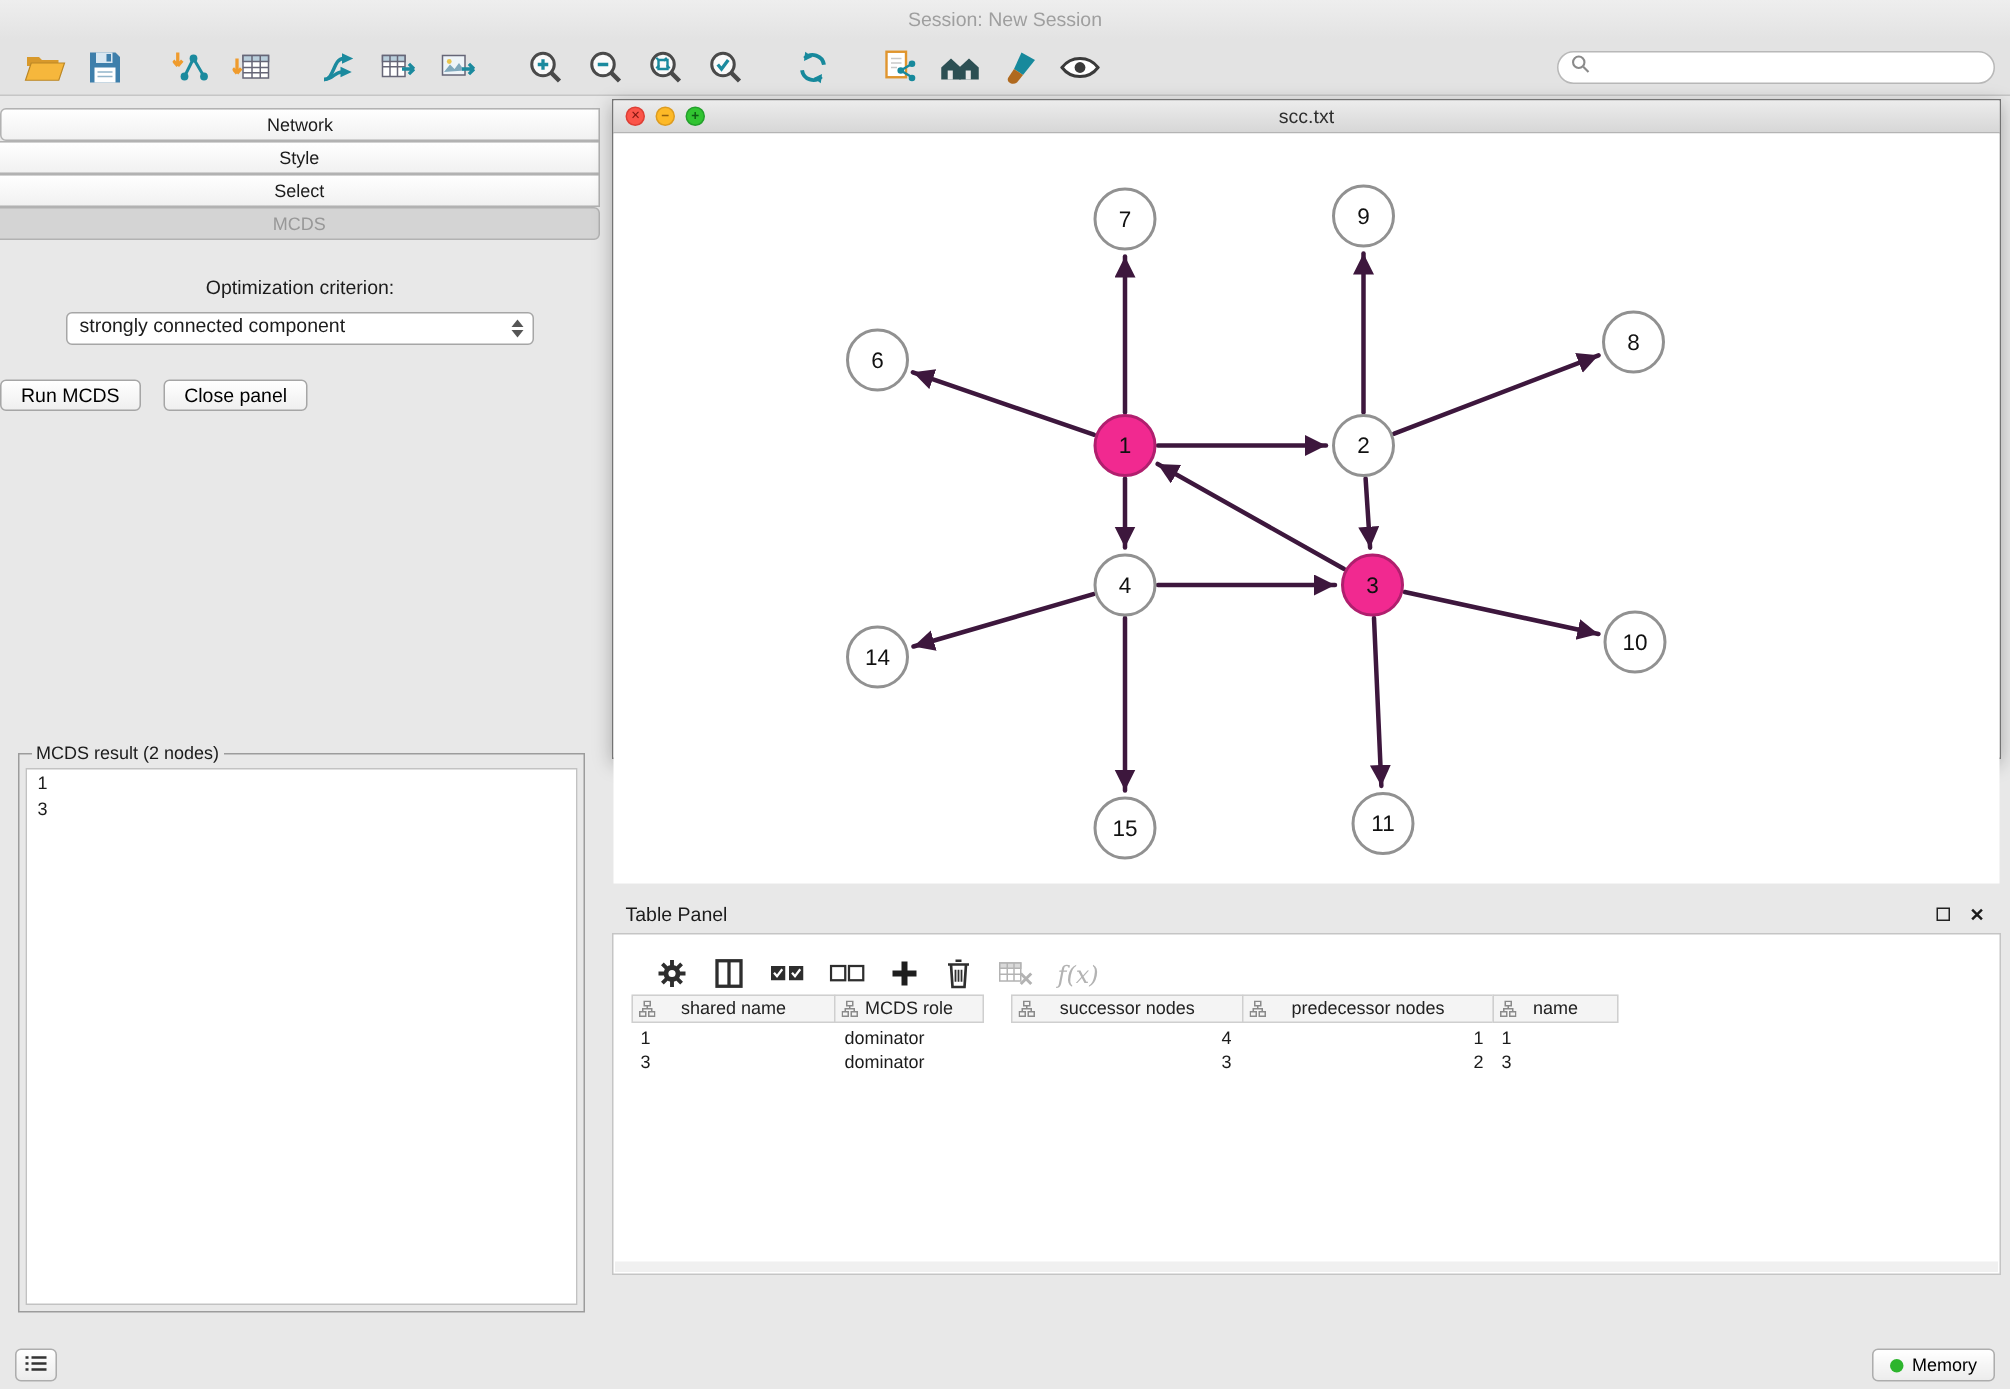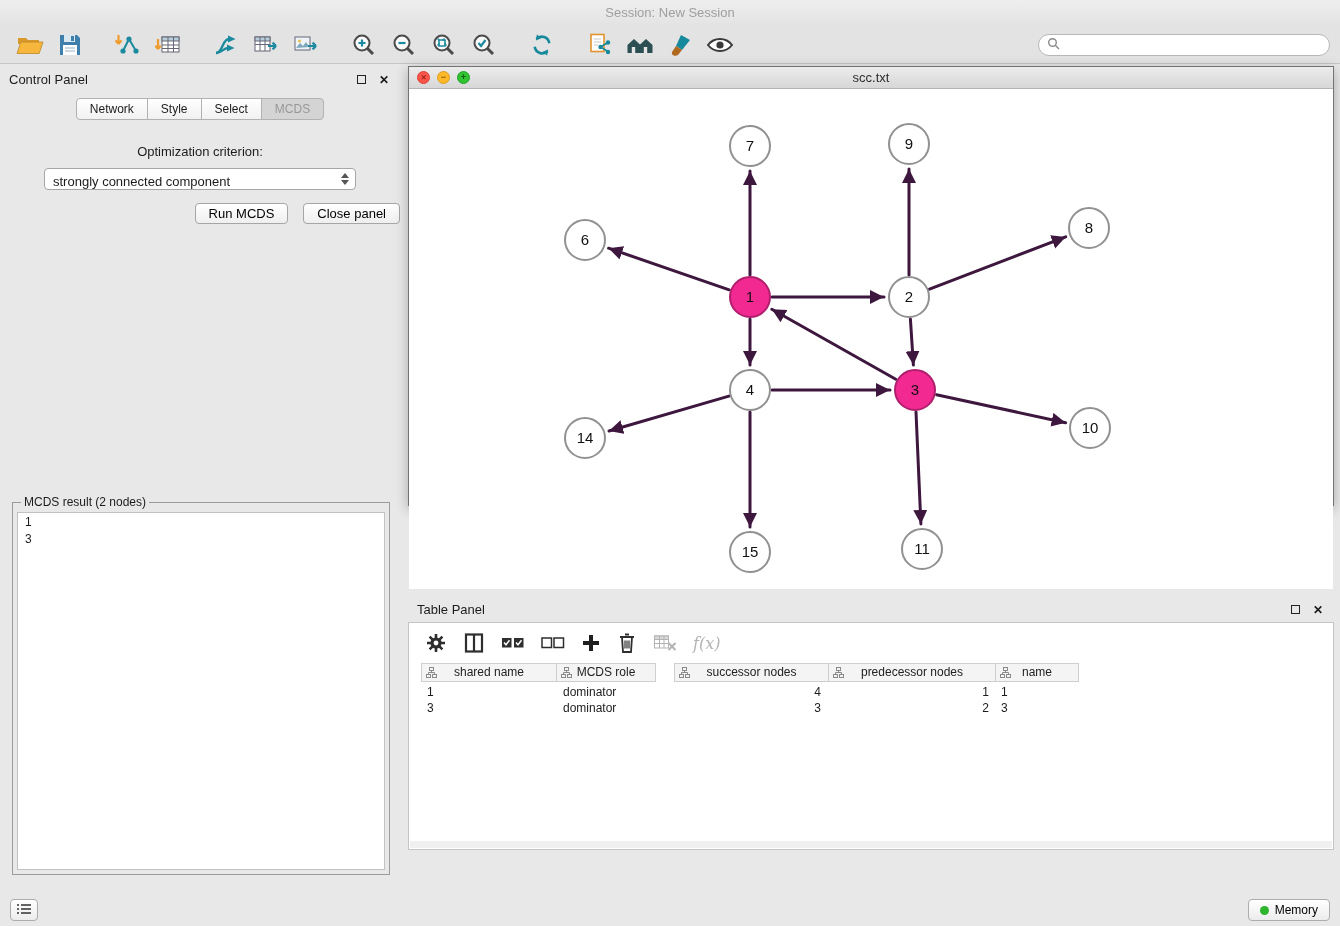--- a/index.html
+++ b/index.html
@@ -23,28 +23,28 @@
   .float-glyph{width:9px;height:9px;border:1.5px solid #222;display:inline-block;}
   .close-glyph::before{content:'\2715';font-size:12px;font-weight:bold;color:#1a1a1a;}
   .tabs-row{display:flex;justify-content:center;}
   .tab-btn{font-size:12px;padding:3px 13px;background:linear-gradient(#ffffff,#f1f1f1);border:1px solid #b2b2b2;margin-left:-1px;color:#1c1c1c;}
   .tab-btn:first-child{margin-left:0;border-radius:4px 0 0 4px;}
   .tab-btn:last-child{border-radius:0 4px 4px 0;}
   .tab-btn.active{background:#d4d4d4;color:#989898;}
 
   
   .control-panel{position:absolute;left:0;top:66px;width:400px;height:820px;}
-  .cp-tabs{margin-top:6px;}
+  .cp-tabs{margin-top:6px;flex-direction:column;}
   .opt-label{text-align:center;font-size:13px;margin-top:24px;}
-  .criterion-select{width:312px;height:22px;margin:9px auto 0;background:#fff;border:1px solid #a6a6a6;border-radius:4px;font-size:13px;display:flex;align-items:flex-end;padding:0 20px 0 8px;position:relative;}
+  .criterion-select{width:312px;height:22px;margin:9px auto 0;background:#fff;border:1px solid #a6a6a6;border-radius:4px;font-size:13px;display:flex;align-items:flex-start;padding:0 20px 0 8px;position:relative;}
   .sel-arrows{position:absolute;right:6px;top:4px;display:flex;flex-direction:column;gap:2px;}
   .sel-arrows i{width:0;height:0;border-left:4px solid transparent;border-right:4px solid transparent;display:block;}
   .sel-arrows .up{border-bottom:5px solid #555;}
   .sel-arrows .down{border-top:5px solid #555;}
-  .cp-buttons{display:flex;justify-content:flex-end;gap:15px;margin-top:13px;}
+  .cp-buttons{display:flex;justify-content:flex-start;gap:15px;margin-top:23px;}
   .cp-btn{font-size:13px;padding:2px 13px;background:linear-gradient(#fff,#efefef);border:1px solid #a6a6a6;border-radius:4px;}
   .result-fieldset{position:absolute;left:12px;right:10px;top:429px;bottom:11px;border:1px solid #9c9c9c;padding:3px 4px 4px;display:flex;flex-direction:column;}
   .result-fieldset legend{font-size:12px;margin-left:4px;padding:0 3px;}
   .result-box{flex:1;background:#fff;border:1px solid #c2c2c2;font-size:12px;line-height:17px;padding:1px 7px;overflow:hidden;}
 
   
   .network-window{position:absolute;left:408px;top:66px;width:926px;height:440px;background:#fff;border:1px solid #737373;box-shadow:0 3px 12px rgba(0,0,0,0.28);}
   .nw-titlebar{height:22px;background:linear-gradient(#ececec,#d7d7d7);border-bottom:1px solid #b4b4b4;position:relative;display:flex;align-items:center;justify-content:center;font-size:13px;color:#2e2e2e;}
   .traffic{position:absolute;left:8px;top:4px;display:flex;gap:7px;}
   .light{width:13px;height:13px;border-radius:50%;border:1px solid;display:flex;align-items:center;justify-content:center;font-size:9px;line-height:1;padding:0;}
@@ -53,21 +53,21 @@
   .light.yellow{background:#fdb927;border-color:#dd9c20;color:#93600e;}
   .light.yellow::before{content:'\2212';font-weight:bold;}
   .light.green{background:#31c431;border-color:#23a02b;color:#0e5c14;}
   .light.green::before{content:'+';font-weight:bold;}
   .nw-body{height:500px;position:relative;background:#fff;}
   svg{font-family:"Liberation Sans",sans-serif;}
 
   
   .table-panel{position:absolute;left:408px;top:596px;width:926px;height:290px;}
   .tp-body{position:absolute;top:26px;left:0;right:0;bottom:36px;background:#fff;border:1px solid #c5c5c5;}
-  .tp-toolbar{height:40px;display:flex;align-items:center;gap:16px;padding:0 16px;}
+  .tp-toolbar{height:40px;display:flex;align-items:flex-end;gap:16px;padding:0 28px;}
   .tt-btn{background:none;border:none;height:28px;display:flex;align-items:center;justify-content:center;}
   .fx-glyph{font-family:"DejaVu Serif",serif;font-style:italic;font-size:16px;color:#b3b3b3;}
   .tbl{margin-left:12px;}
   .tbl-head{display:flex;}
   .th{position:relative;height:19px;line-height:17px;font-size:12px;text-align:center;background:#f4f4f4;border:1px solid #cfcfcf;margin-left:-1px;color:#222;}
   .th:first-child{margin-left:0;}
   .th .tree-ic{position:absolute;left:4px;top:3px;}
   .tr{display:flex;height:16px;line-height:16px;font-size:12px;}
   .tr:first-child{margin-top:2px;}
   .td{padding:0 6px;overflow:hidden;white-space:nowrap;}
@@ -230,31 +230,20 @@
   <div class="searchbox">
     <span><svg width="13" height="13" viewBox="0 0 13 13">
           <circle cx="5.5" cy="5.5" r="3.8" fill="none" stroke="#8a8a8a" stroke-width="1.4"></circle>
           <path d="M8.5 8.5 12 12" stroke="#8a8a8a" stroke-width="1.4"></path>
         </svg></span>
     <input class="search-input" placeholder="" style="">
   </div>
 </div>
 
 <div class="control-panel">
-  <div class="panel-header">
-    <span>Control Panel</span>
-    <span class="panel-controls">
-      <button class="pc-btn">
-          <span class="float-glyph"></span>
-        </button>
-      <button class="pc-btn">
-          <span class="close-glyph"></span>
-        </button>
-    </span>
-  </div>
   <div id="cp-tabs" class="tabs-row cp-tabs">
       <button class="tab-btn">Network</button>
       <button class="tab-btn">Style</button>
       <button class="tab-btn">Select</button>
       <button class="tab-btn active">MCDS</button>
     </div>
   <div class="opt-label">Optimization criterion:</div>
   <div class="criterion-select">
     <span>strongly connected component</span>
     <span class="sel-arrows">

